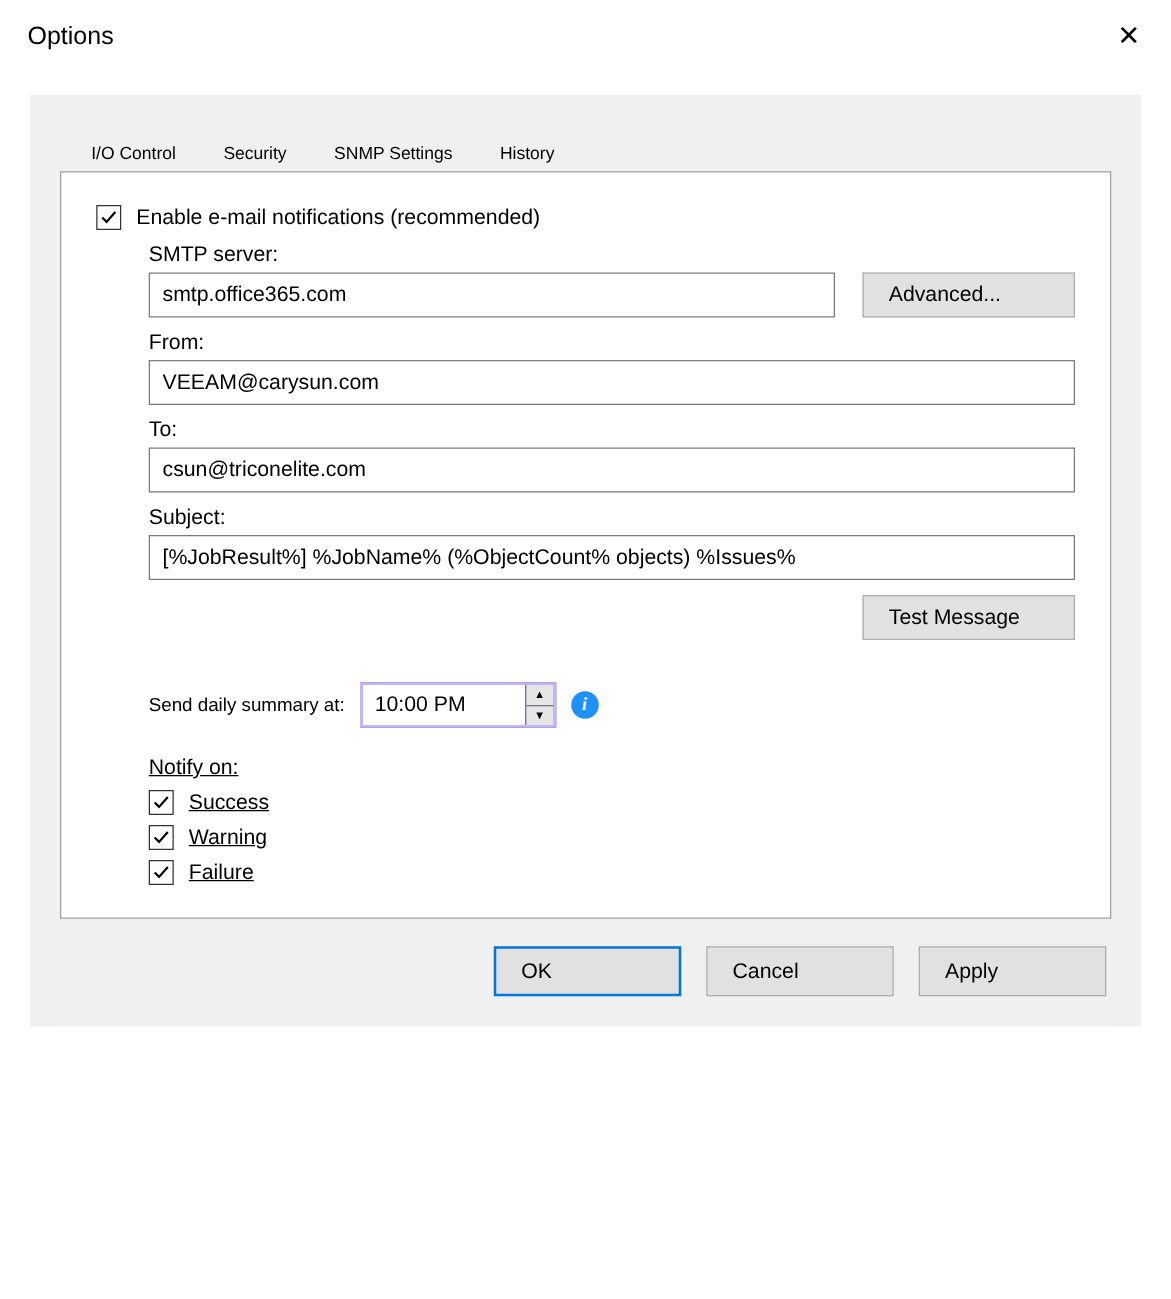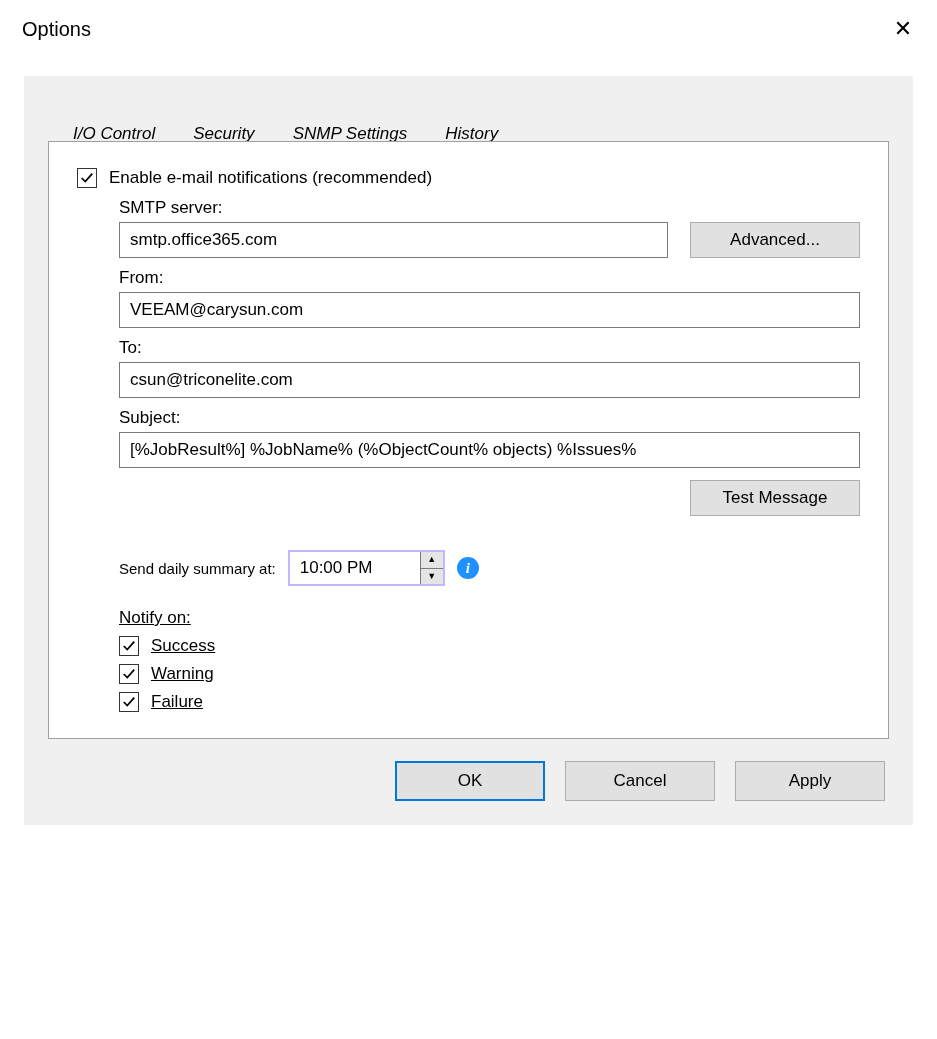--- a/index.html
+++ b/index.html
@@ -52,29 +52,28 @@
   }
   .tabstrip {
     display: flex;
     align-items: flex-end;
     background: #f0f0f0;
     padding-top: 28px;
     padding-left: 6px;
   }
   .tab {
     padding: 8px 18px;
-    font-size: 17px;
+    font-size: 14px;
     border: 1px solid transparent;
     border-bottom: none;
     background: #f0f0f0;
     cursor: default;
     user-select: none;
     position: relative;
-    top: 11px;
-    font-style: italic;
+    top: 1px;
   }
   .tab.active {
     background: #fff;
     border-color: #a0a0a0;
     z-index: 2;
   }
   .tabpanel {
     background: #fff;
     border: 1px solid #a0a0a0;
     flex: 1;
@@ -135,21 +134,20 @@
     min-width: 150px;
     padding: 0 20px;
     background: #e1e1e1;
     border: 1px solid #adadad;
     font-size: 17px;
     font-family: inherit;
     cursor: default;
     user-select: none;
     display: inline-flex;
     align-items: center;
-    justify-content: center;
   }
   .btn.primary {
     border: 2px solid #0078d7;
     background: #e1e1e1;
   }
   .full-width-input {
     width: 100%;
   }
   .right-align {
     display: flex;

